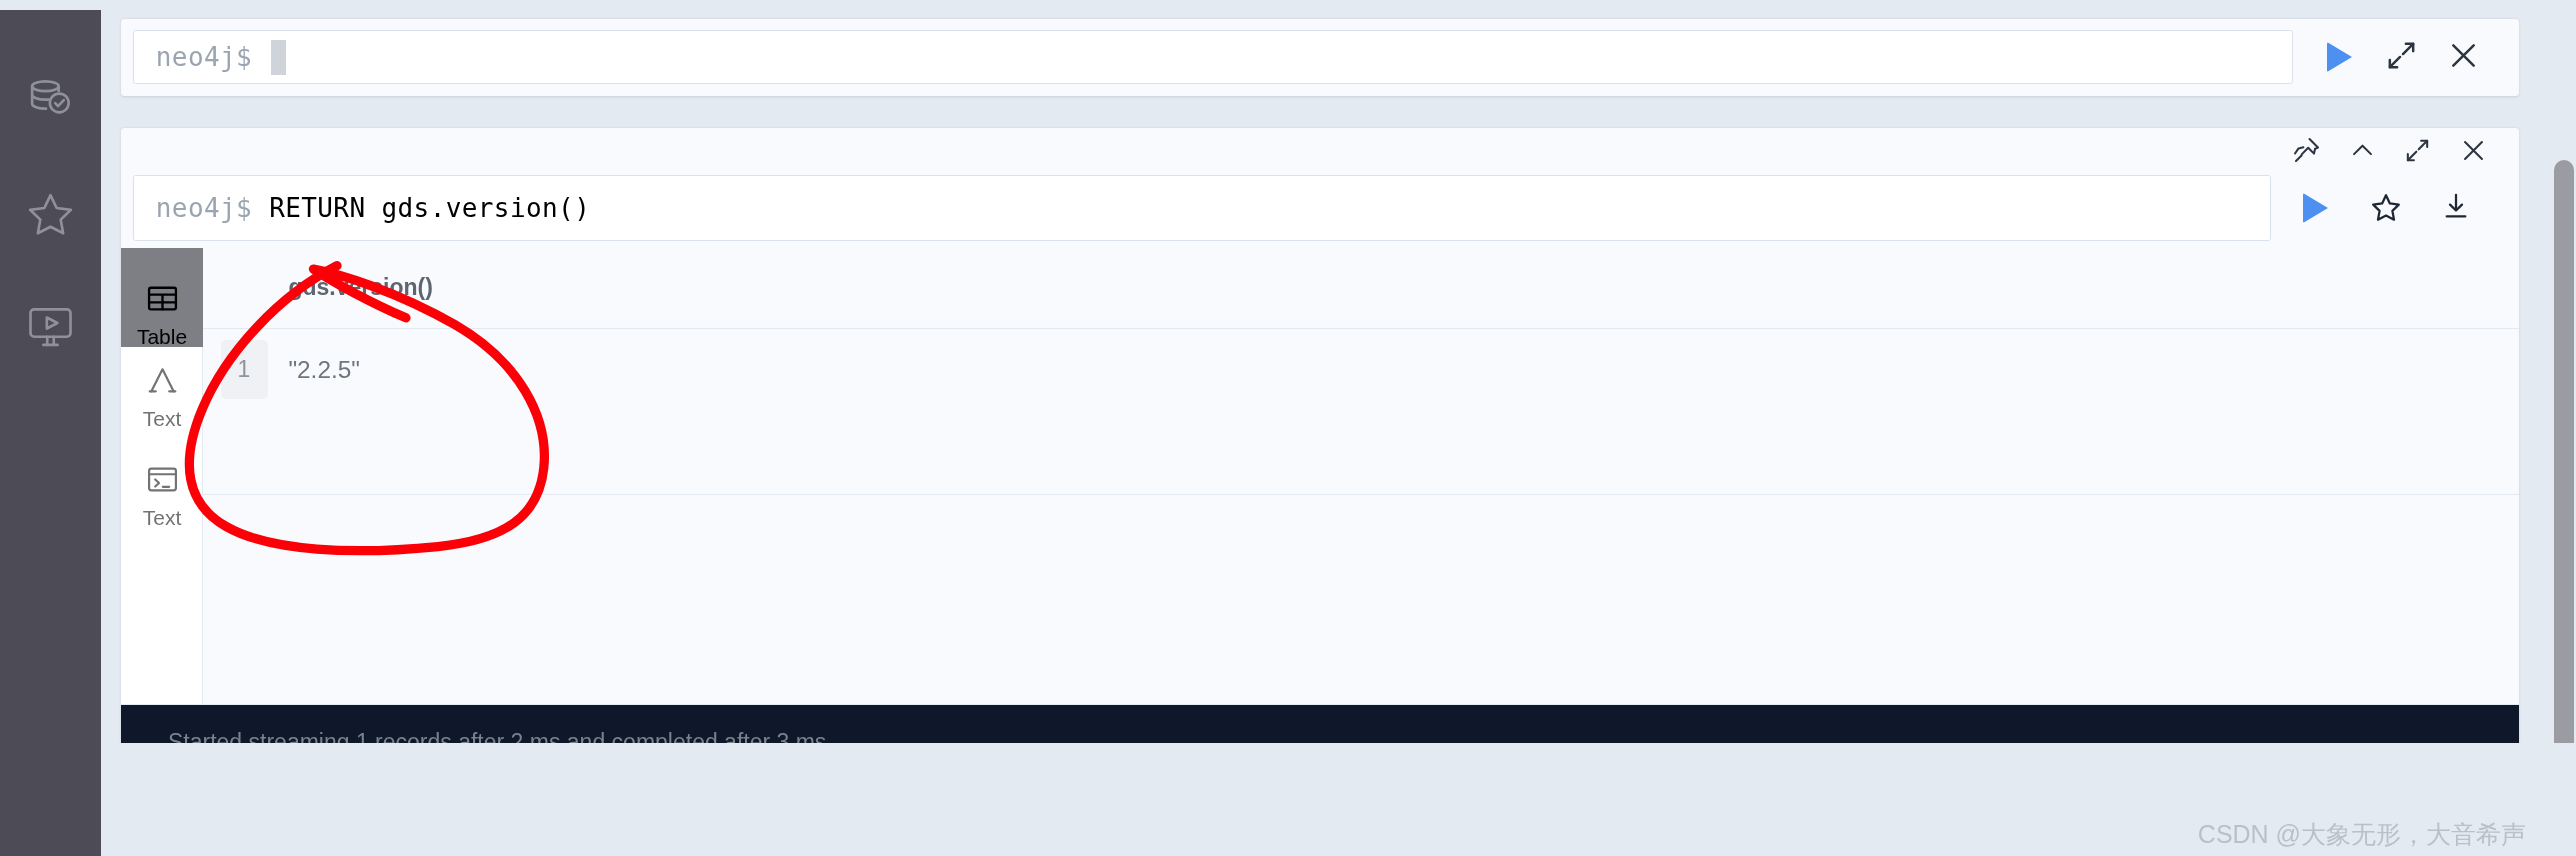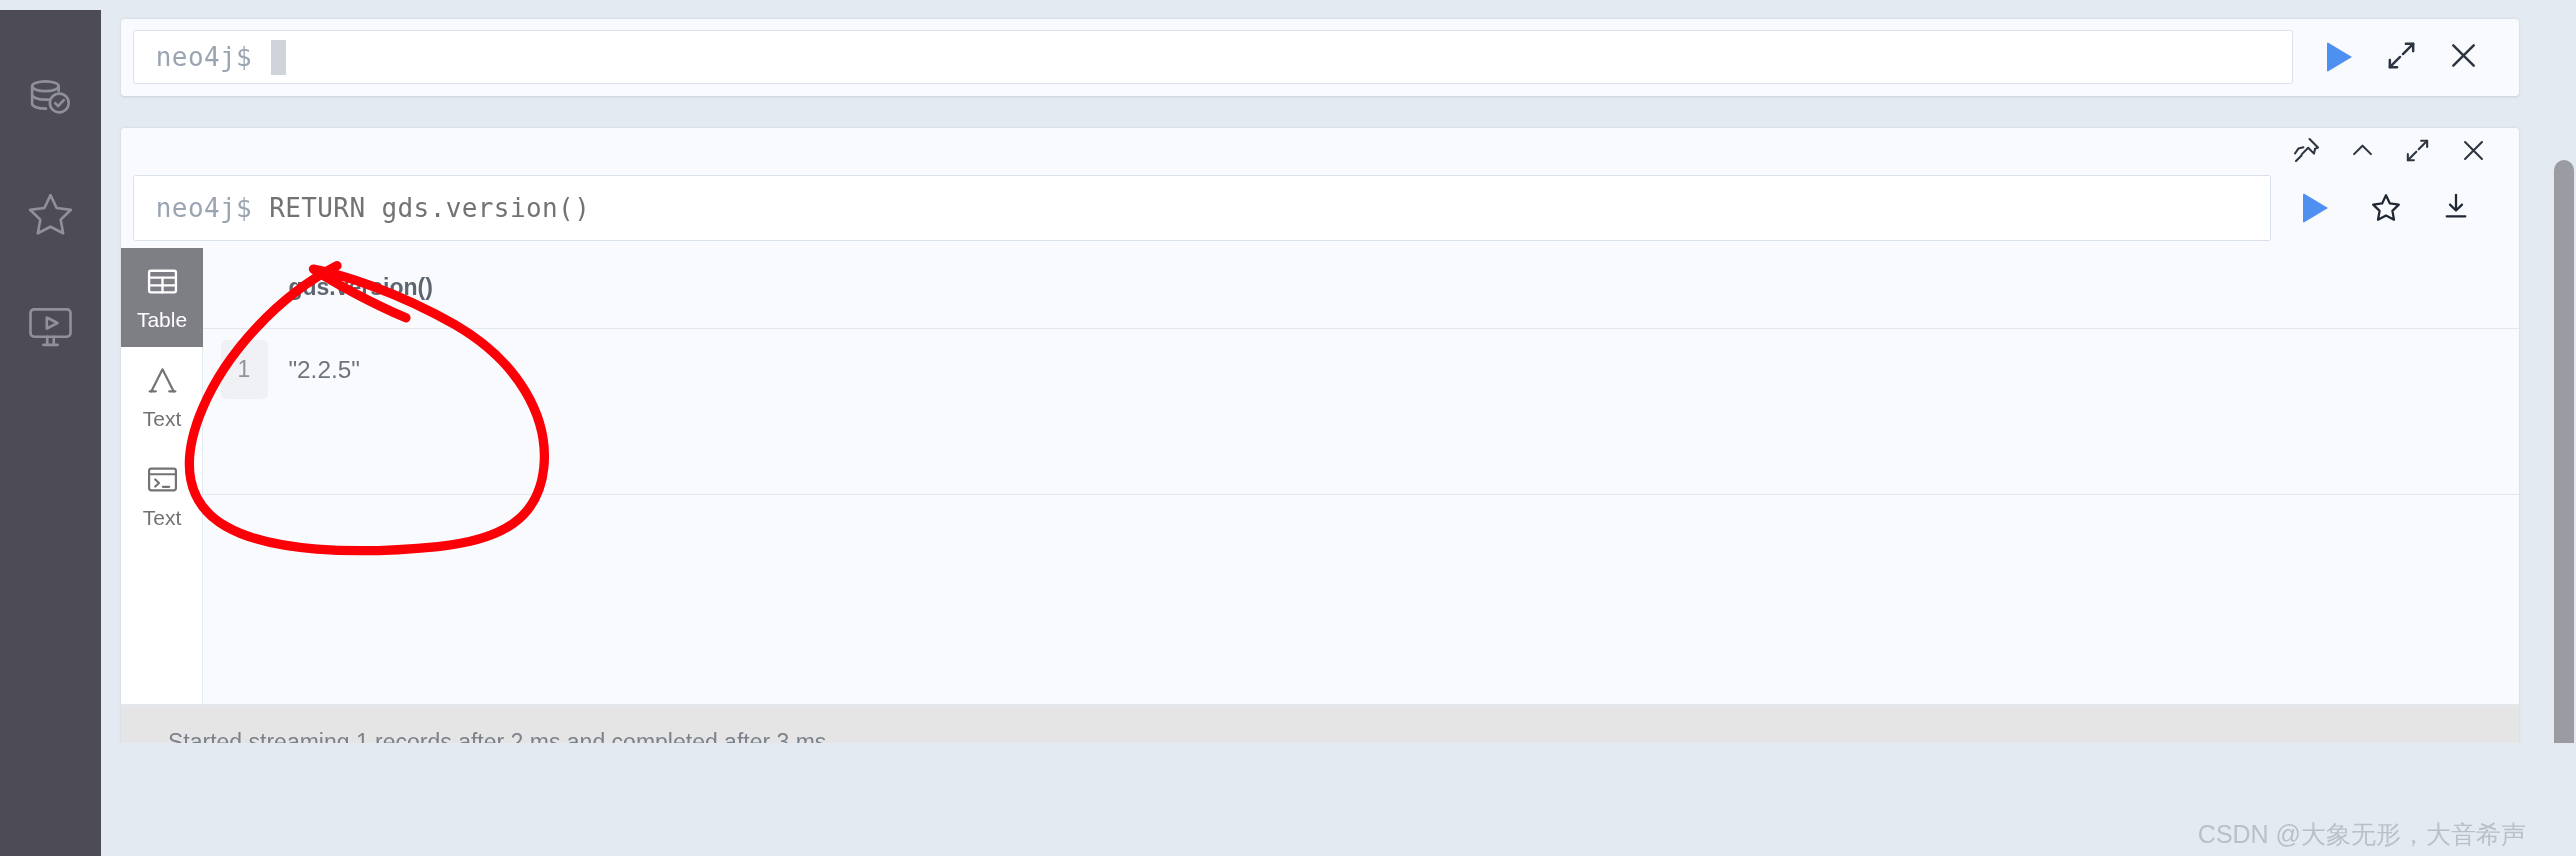--- a/index.html
+++ b/index.html
@@ -89,21 +89,21 @@
   .prompt {
     font-family: "DejaVu Sans Mono", "Liberation Mono", monospace;
     font-size: 26px;
     color: #9AA5B1;
     letter-spacing: 0.4px;
     white-space: pre;
   }
   .query-text {
     font-family: "DejaVu Sans Mono", "Liberation Mono", monospace;
     font-size: 26px;
-    color: #737373;
+    color: #000000;
     letter-spacing: 0.4px;
     white-space: pre;
   }
   .caret {
     display: inline-block;
     width: 15px;
     height: 35px;
     background: #CFD4DA;
     margin-left: 18.5px;
   }
@@ -193,21 +193,21 @@
     width: 82px;
     height: 99px;
     display: flex;
     flex-direction: column;
     align-items: center;
     justify-content: center;
     gap: 6.7px;
     cursor: pointer;
     color: #737373;
   }
-  .view-tab.active { background: #7E7E85; color: #ffffff; }
+  .view-tab.active { background: #7E7E85; color: #000000; justify-content: flex-end; }
   .view-tab .tab-label { font-size: 21px; line-height: 1; }
 
   .table-area {
     flex: 1;
     background: #F8FAFD;
     position: relative;
     min-width: 0;
   }
   .t-head {
     height: 81px;
@@ -258,21 +258,21 @@
     height: 0.8px;
     background: #E3E9F0;
   }
   .status-bar {
     height: 76px;
     display: flex;
     align-items: center;
     padding-left: 47px;
     font-size: 23px;
     color: #7C828B;
-    background: #e5e5e5;
+    background: #0f172a;
     border-top: 0.8px solid #E3E9F0;
   }
 
   
   #frame-bottom {
     top: 801px;
     height: 101px;
   }
   .bottom-editor-row {
     height: 66px;

